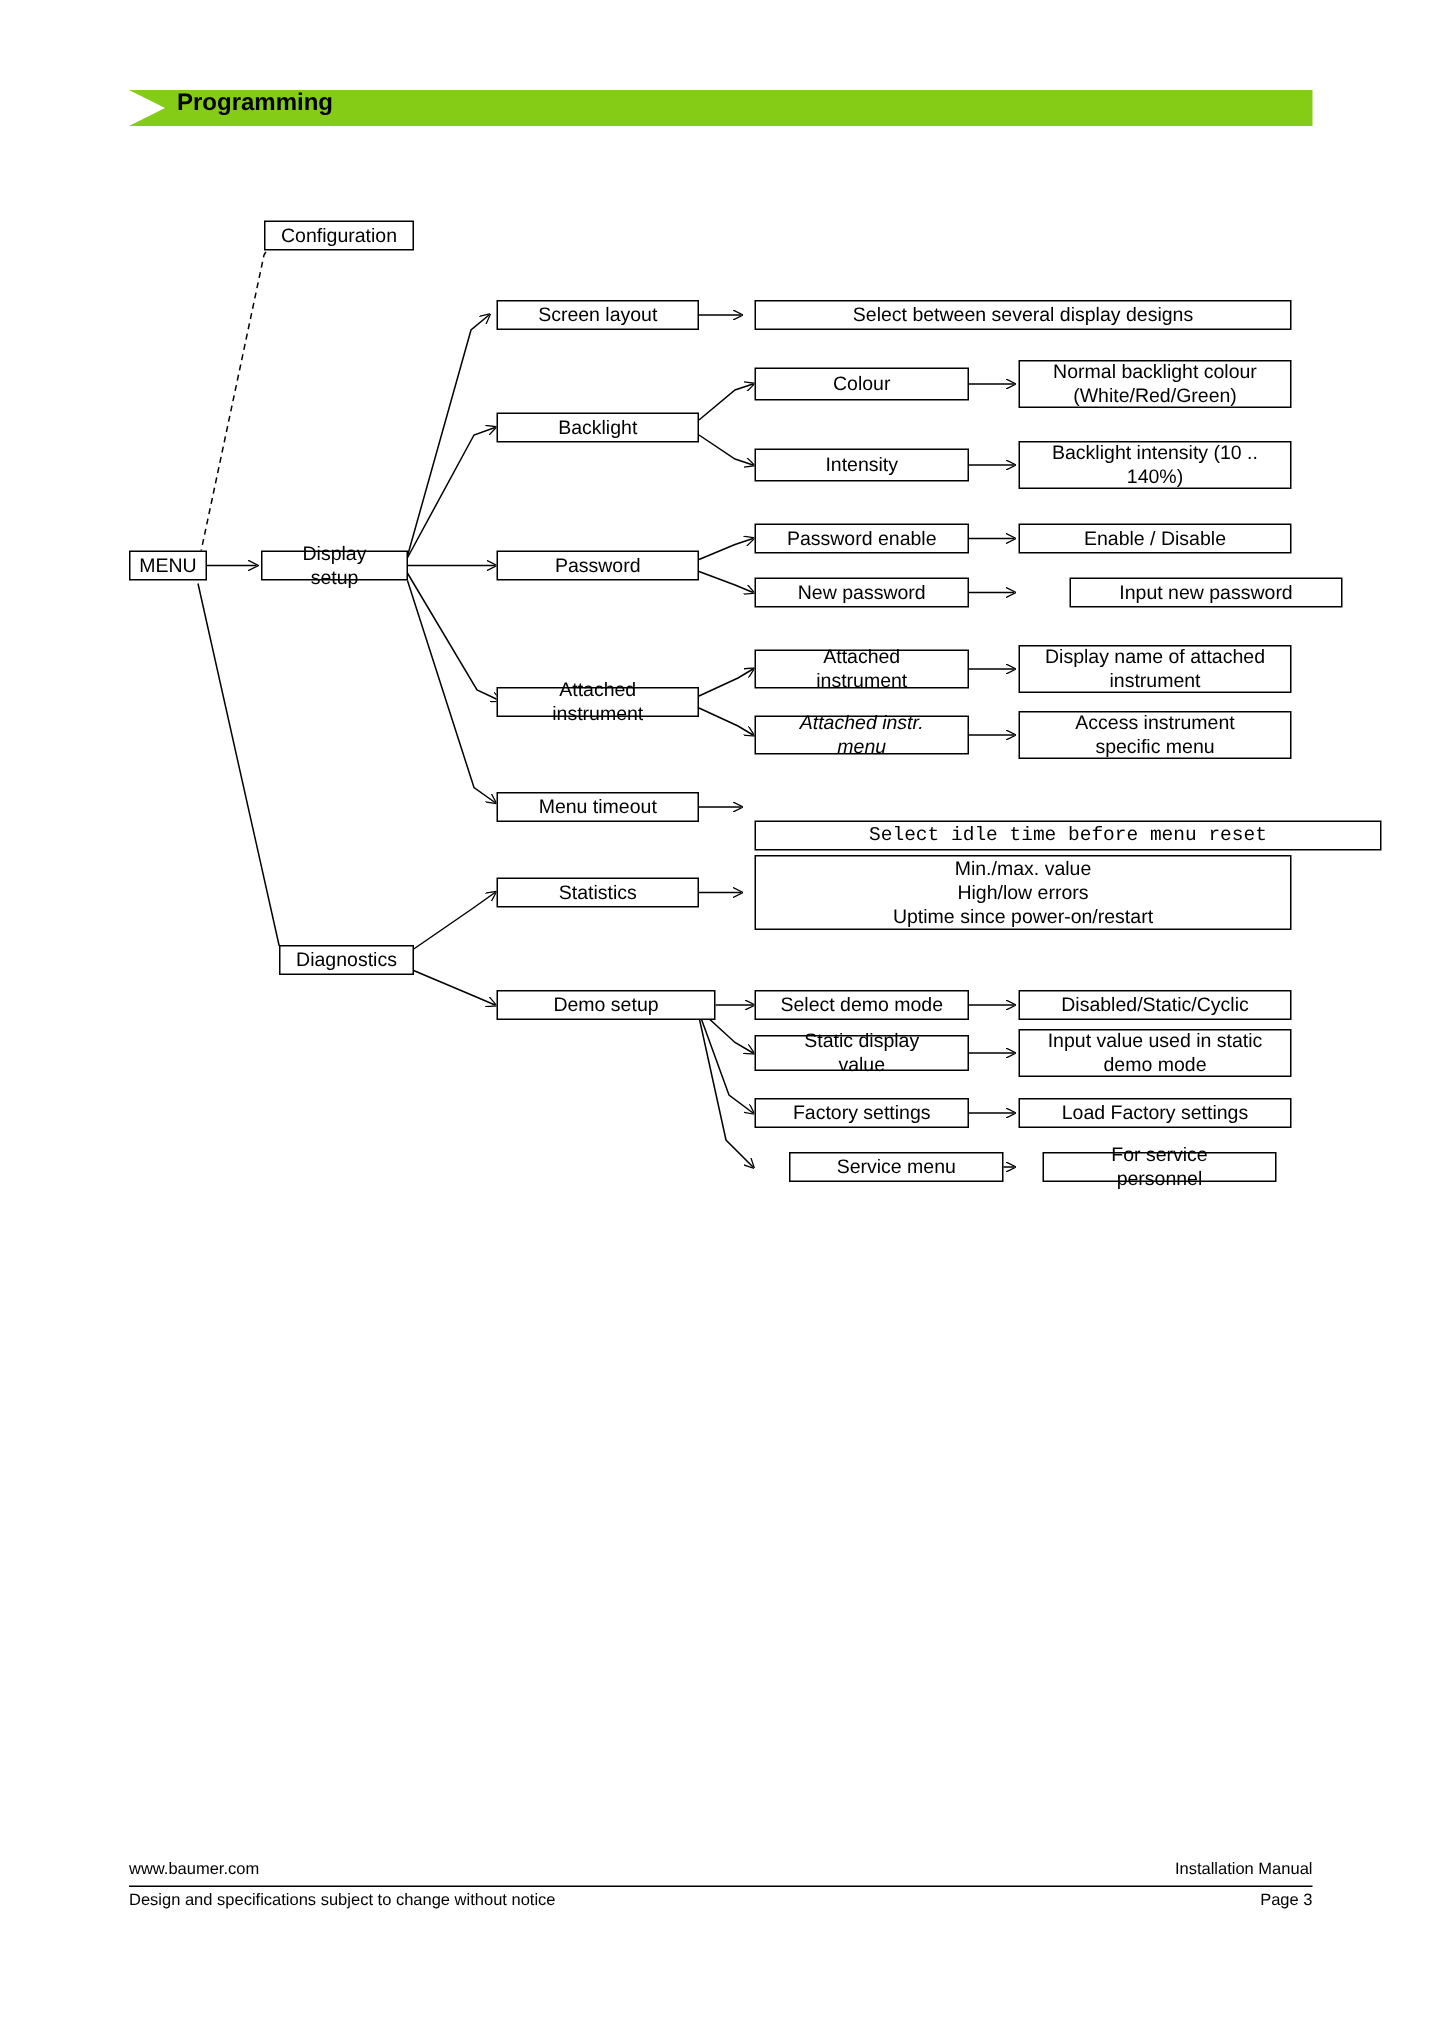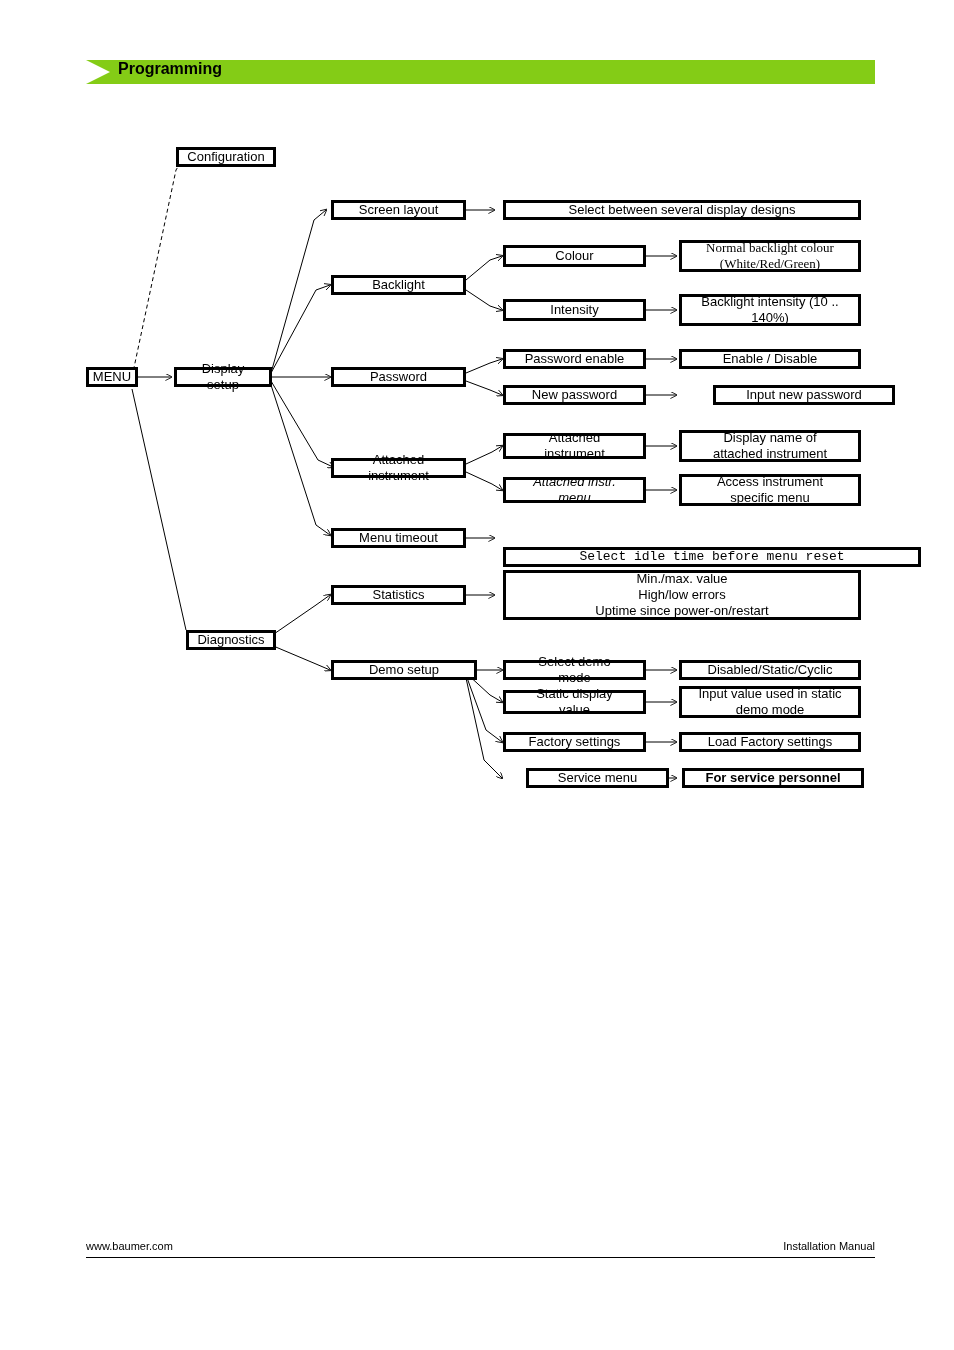--- a/index.html
+++ b/index.html
@@ -41,21 +41,21 @@
   
   .diagram {
     position: absolute;
     left: 86px;
     top: 130px;
     width: 789px;
     height: 670px;
   }
   .node {
     position: absolute;
-    border: 3px solid #000000;
+    border: 1px solid #000000;
     background: #fff;
     font-size: 13px;
     line-height: 1.25;
     display: flex;
     align-items: center;
     justify-content: center;
     text-align: center;
     padding: 1px 16px;
     box-sizing: border-box;
   }
@@ -182,34 +182,38 @@
     <div class="node" style="left:440px; top:638px; width:143px; height:20px;">Service menu</div>
 
     <div class="node" style="left:417px; top:70px; width:358px; height:20px;">Select between several display designs</div>
     <div class="node" style="left:417px; top:417px; width:418px; height:20px;font-family:Liberation Mono, monospace;">Select idle time before menu reset</div>
     <div class="node multi" style="left:417px; top:440px; width:358px; height:50px;">
       <div>Min./max. value</div>
       <div>High/low errors</div>
       <div>Uptime since power-on/restart</div>
     </div>
 
-    <div class="node multi" style="left:593px; top:110px; width:182px; height:32px;font-family:Liberation Serif, serif;">Normal backlight colour (White/Red/Green)</div>
+    <div class="node multi" style="left:593px; top:110px; width:182px; height:32px;">Normal backlight colour (White/Red/Green)</div>
     <div class="node multi" style="left:593px; top:164px; width:182px; height:32px;">Backlight intensity (10 .. 140%)</div>
     <div class="node" style="left:593px; top:219px; width:182px; height:20px;">Enable / Disable</div>
     <div class="node" style="left:627px; top:255px; width:182px; height:20px;">Input new password</div>
     <div class="node multi" style="left:593px; top:300px; width:182px; height:32px;">Display name of attached instrument</div>
     <div class="node multi" style="left:593px; top:344px; width:182px; height:32px;">Access instrument specific menu</div>
     <div class="node" style="left:593px; top:530px; width:182px; height:20px;">Disabled/Static/Cyclic</div>
     <div class="node multi" style="left:593px; top:556px; width:182px; height:32px;">Input value used in static demo mode</div>
     <div class="node" style="left:593px; top:602px; width:182px; height:20px;">Load Factory settings</div>
-    <div class="node" style="left:596px; top:638px; width:182px; height:20px;font-weight:bold;">For service personnel</div>
+    <div class="node" style="left:609px; top:638px; width:156px; height:20px;">For service personnel</div>
 
   </div>
 
   <div class="footer" style="top:1238px;">
     <div class="row">
       <span>www.baumer.com</span>
       <span>Installation Manual</span>
     </div>
     <div class="divider"></div>
+    <div class="row">
+      <span>Design and specifications subject to change without notice</span>
+      <span>Page  3</span>
+    </div>
   </div>
 
 </div>
 
 </body></html>

